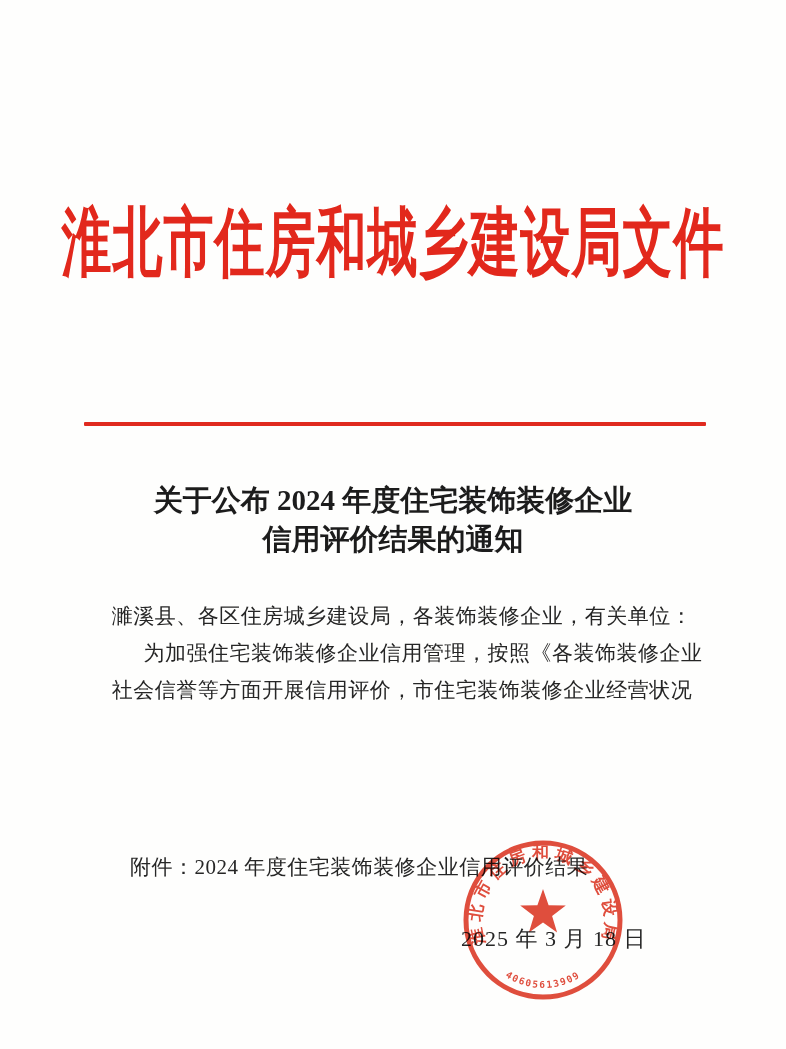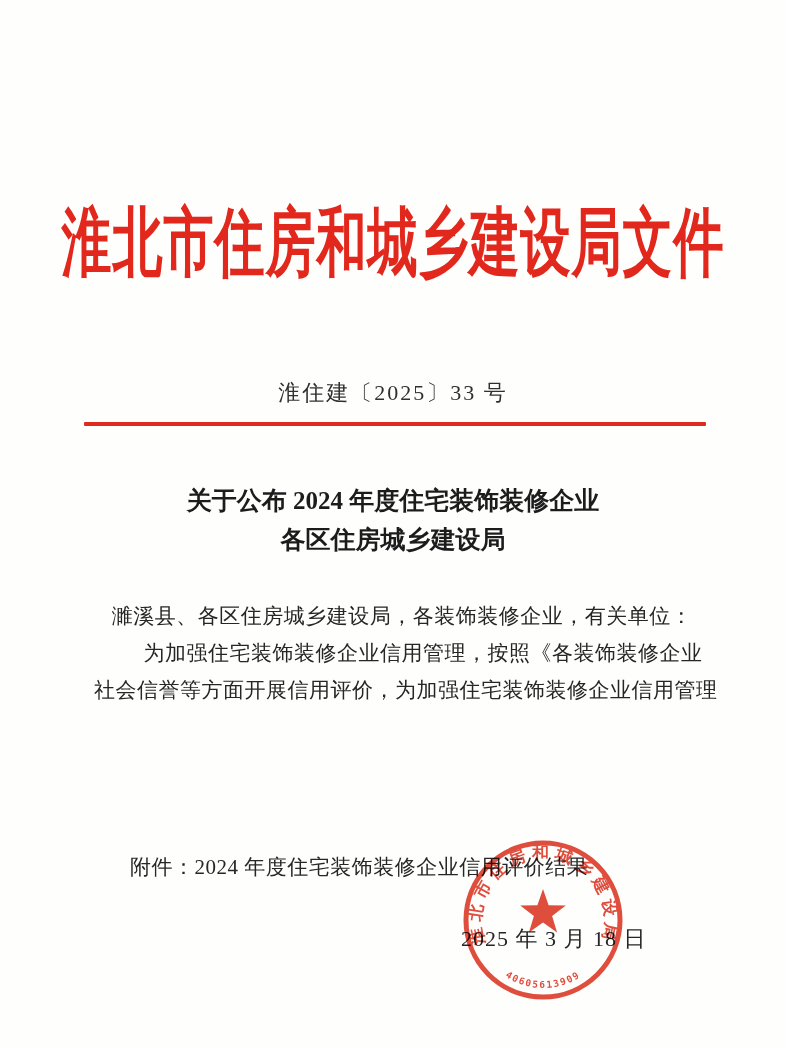--- a/index.html
+++ b/index.html
@@ -40,21 +40,21 @@
     position:absolute;
     top:422px;left:84px;
     width:622px;height:4px;
     background:#e02a1f;
     border-radius:1px;
   }
   .title{
     position:absolute;
     top:481px;left:0;right:0;
     text-align:center;
-    font-size:25px;
+    font-size:29px;
     font-weight:bold;
     color:#1c1c1c;
     line-height:39px;
   }
   .body-text{
     position:absolute;
     top:600px;left:94px;
     width:616px;
     font-size:21px;
     color:#262626;
@@ -101,33 +101,32 @@
   .seal .ring-text{ font-size:17px;letter-spacing:5px; }
   .seal .code-text{ font-size:9.5px;letter-spacing:1.6px;font-family:"DejaVu Sans Mono",monospace; }
 </style>
 </head>
 <body>
 
 <div class="page">
 
   <div class="banner">淮北市住房和城乡建设局文件</div>
 
-  <div class="doc-number">淮住建〔2025〕33 号</div>
 
   <div class="red-rule"></div>
 
   <div class="title">
     <div>关于公布 2024 年度住宅装饰装修企业</div>
-    <div>各区住房城乡建设局</div>
+    <div>信用评价结果的通知</div>
   </div>
 
   <div class="body-text">
     <div class="body-line">濉溪县、各区住房城乡建设局，各装饰装修企业，有关单位：</div>
     <div class="body-line indent">为加强住宅装饰装修企业信用管理，按照《各装饰装修企业</div>
-    <div class="body-line">社会信誉等方面开展信用评价，为加强住宅装饰装修企业信用管理</div>
+    <div class="body-line">社会信誉等方面开展信用评价，市住宅装饰装修企业经营状况</div>
   </div>
 
   <div class="attachment">附件：2024 年度住宅装饰装修企业信用评价结果</div>
 
   <div class="issue-date">2025 年 3 月 18 日</div>
 
   <svg class="seal" viewBox="0 0 220 220" aria-hidden="true">
     <defs>
       <path id="sealArcTop" d="M 59.2 145.6 A 62 62 0 1 1 160.8 145.6" fill="none"></path>
       <path id="sealArcBottom" d="M 71 165.7 A 68 68 0 0 0 149 165.7" fill="none"></path>

